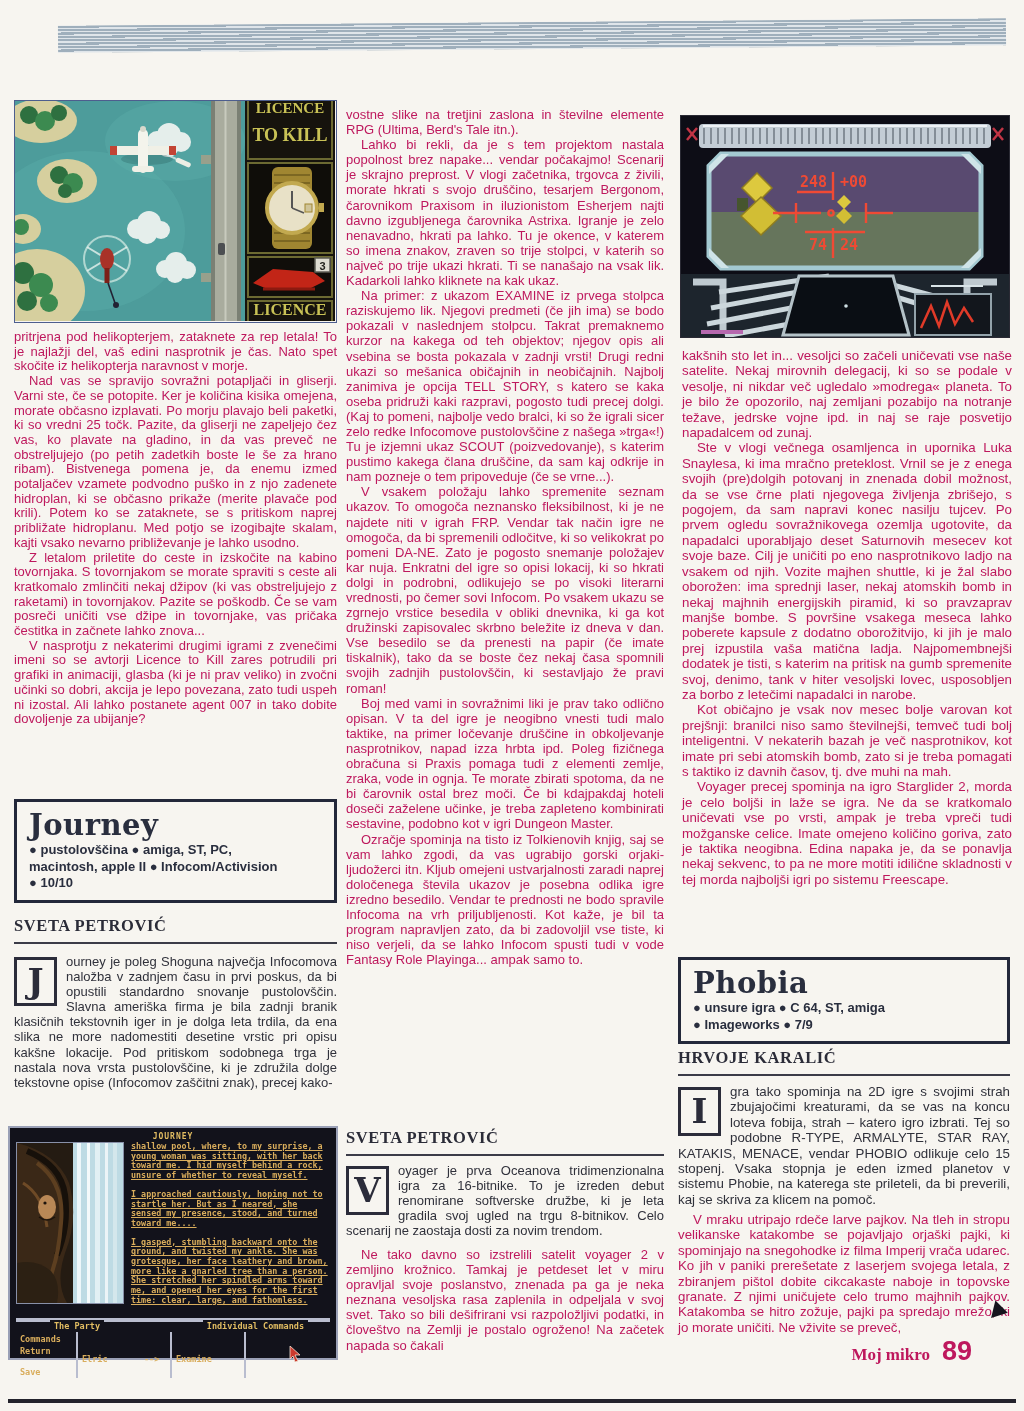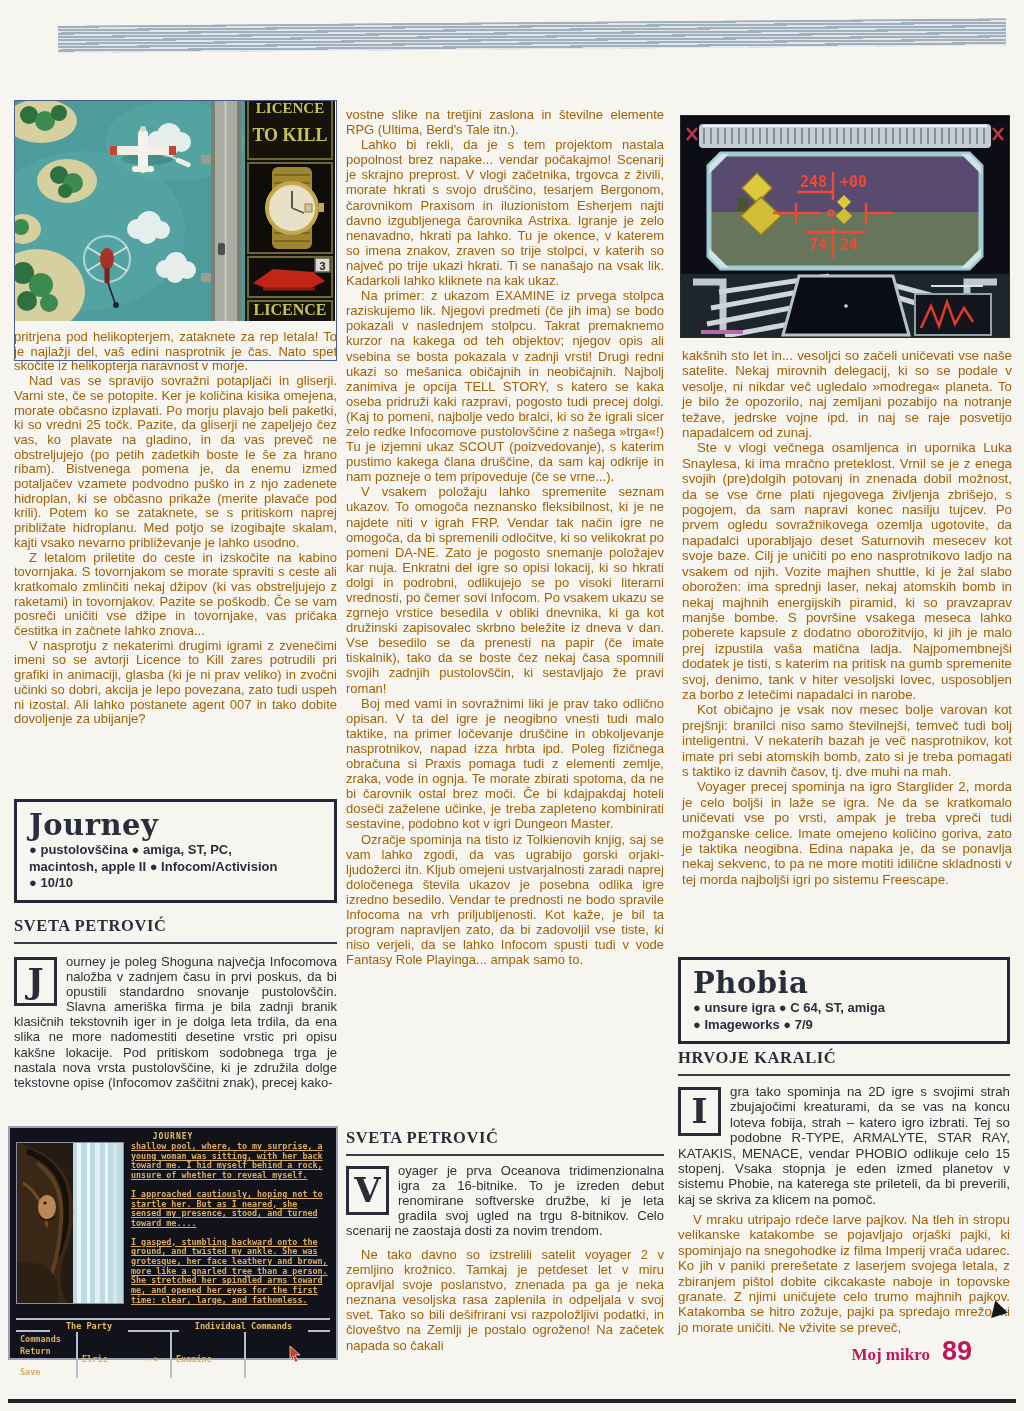--- a/index.html
+++ b/index.html
@@ -3,21 +3,21 @@
 <meta charset="utf-8">
 <style>
   html,body{margin:0;padding:0;background:#d8d8d8;}
   #page{position:relative;width:1024px;height:1411px;background:#f7f5f0;overflow:hidden;
         font-family:"Liberation Sans",sans-serif;}
   .abs{position:absolute;}
   
   .band{left:58px;top:22px;width:948px;height:27px;transform:rotate(-.45deg);
         background:repeating-linear-gradient(to bottom,#9fafbc 0 2.1px,#dfe5ea 2.1px 3.4px);}
   
-  .txt{color:#a16207;text-align:justify;}
+  .txt{color:#be185d;text-align:justify;}
   .txt p{margin:0;text-indent:15px;}
   .txt p.ni{text-indent:0;}
   .t-l{font-size:13px;line-height:14.7px;}
   .t-m{font-size:13px;line-height:15.1px;}
   .t-r{font-size:13.3px;line-height:15.4px;}
   
   .gamebox{border:3px solid #23283a;padding:7px 12px 8px;background:#f7f5f0;box-sizing:border-box;}
   .gamebox .bt{font:bold 29px/33px "DejaVu Serif",serif;color:#292e3e;letter-spacing:.5px;}
   .gamebox .bm{font:bold 13px/16.5px "Liberation Sans",sans-serif;color:#292e3e;}
   
@@ -27,21 +27,21 @@
   .lead{color:#30313b;text-align:justify;}
   .dropcap{float:left;width:37px;height:43px;border:3.5px solid #2b2c3a;margin:3px 9px 1px 0;
            font:bold 34px/43px "DejaVu Serif",serif;text-align:center;color:#2b2c3a;}
   
   .jshot{background:#12121b;border:2px solid #9aa0b6;padding:3px 6px 4px;box-sizing:border-box;}
   .jtitle{text-align:center;font:bold 8px/11px "DejaVu Sans Mono",monospace;color:#e2bd62;letter-spacing:1px;}
   .jmain{display:flex;gap:7px;}
   .jstory{flex:1;font:8.4px/9.7px "DejaVu Sans Mono",monospace;color:#d9ad5c;font-weight:bold;text-decoration:underline;}
   .jstory p{margin:0 0 9px;}
   .jbottom{border-top:2px solid #b9bdcf;margin-top:3px;}
-  .jheads{display:flex;align-items:flex-end;gap:16px;font:bold 8.5px/12px "DejaVu Sans Mono",monospace;color:#e2bd62;}
+  .jheads{display:flex;align-items:flex-start;gap:4px;font:bold 8.5px/12px "DejaVu Sans Mono",monospace;color:#e2bd62;}
   .jheads .ln{height:2px;background:#b9bdcf;display:inline-block;}
   .jpanels{display:flex;height:46px;font:bold 8.5px/11px "DejaVu Sans Mono",monospace;color:#d9ad5c;}
   .jcol{border-left:2px solid #b9bdcf;padding:2px 4px;}
   .jcol:first-child{border-left:none;}
   .jmenu div{margin-bottom:1px;}
   .jmenu .gap{margin-top:10px;}
   .jmember{width:58px;padding-top:22px;}
   .jarrow{width:26px;border-left:none;padding-top:22px;}
   .jaction{width:64px;padding-top:22px;}
   .jcursor{flex:1;position:relative;}
@@ -53,21 +53,21 @@
              border-bottom:9px solid transparent;transform:rotate(14deg);}
   .scanline{left:8px;top:1399px;width:1008px;height:4px;background:#23232c;}
 </style>
 </head>
 <body>
 
 <div id="page">
 
   <div class="abs band"></div>
 
-  <div class="abs" style="left:14px;top:100px;width:323px;height:261px;border:1.5px solid #4d5e8e;box-sizing:border-box;text-decoration:underline;">
+  <div class="abs" style="left:14px;top:100px;width:323px;height:223px;border:1.5px solid #4d5e8e;box-sizing:border-box;text-decoration:underline;">
     <svg width="320" height="220" viewBox="0 0 320 220">
       <rect width="320" height="220" fill="#4d9c9b"></rect>
       <ellipse cx="70" cy="130" rx="100" ry="80" fill="#58a9a5" opacity=".55"></ellipse>
       <ellipse cx="160" cy="40" rx="70" ry="40" fill="#5cb0ab" opacity=".4"></ellipse>
 
       <g>
         <ellipse cx="26" cy="20" rx="36" ry="22" fill="#d6cf9e"></ellipse>
         <circle cx="14" cy="14" r="9" fill="#2e7040"></circle>
           <circle cx="30" cy="20" r="10" fill="#3c8a50"></circle>
           <circle cx="44" cy="12" r="8" fill="#2e7040"></circle>

